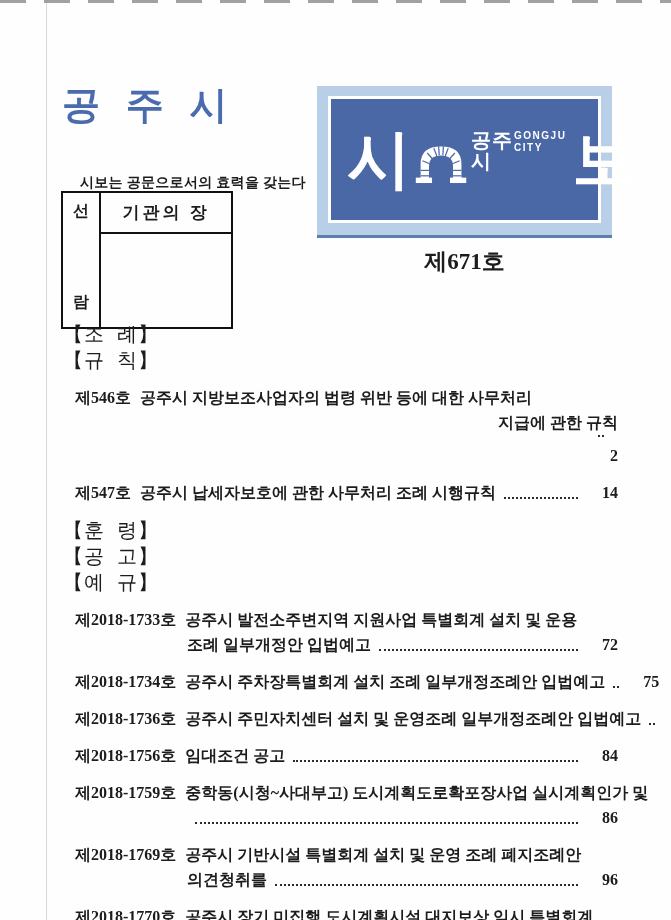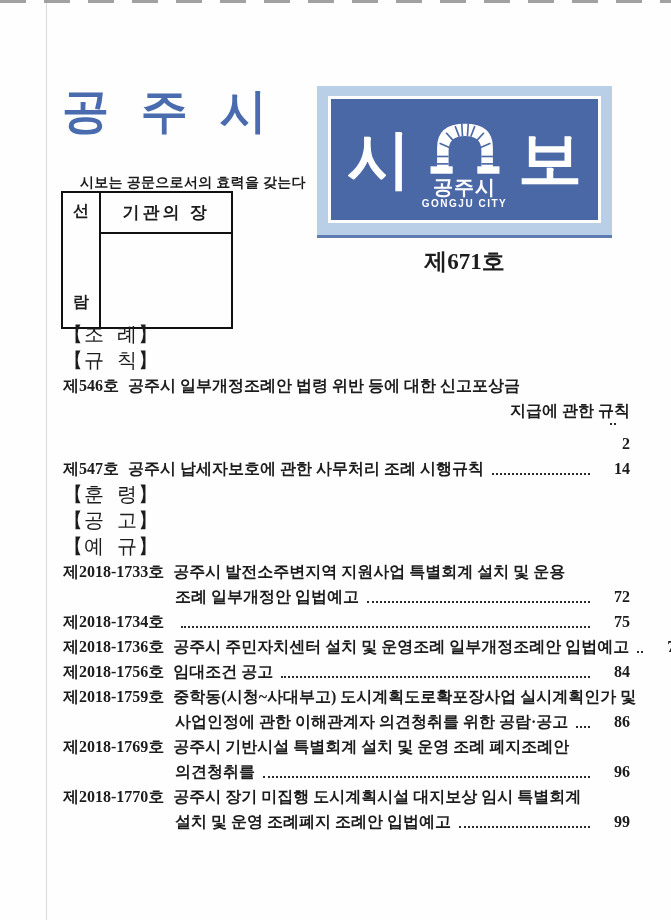--- a/index.html
+++ b/index.html
@@ -21,21 +21,21 @@
   }
   .edge-line{
     position:absolute;top:0;bottom:0;left:46px;width:1px;
     background:rgba(150,150,150,.35);
   }
 
   
   .city-title{
     position:absolute;left:62px;top:80px;margin:0;
     font-family:"Liberation Sans","DejaVu Sans",sans-serif;
-    font-size:47px;font-weight:bold;
+    font-size:38px;font-weight:bold;
     color:#4a6cae;
     letter-spacing:0.20em;
     white-space:pre;
   }
   .motto{
     position:absolute;left:64px;top:158px;margin:16px;
     font-size:14px;font-weight:bold;letter-spacing:0.3px;
     white-space:pre;
   }
   .approval-table{
@@ -74,41 +74,41 @@
     border:3px solid #ffffff;
     height:100%;box-sizing:border-box;
     display:flex;align-items:center;justify-content:space-between;
     padding:0 16px;
     color:#fff;
   }
   .logo-char{
     font-size:64px;font-weight:bold;line-height:1;
     font-family:"Liberation Serif","DejaVu Serif",serif;
   }
-  .logo-center{display:flex;flex-direction:column;align-items:center;margin-top:4px;}
+  .logo-center{display:flex;flex-direction:row;margin-top:4px;}
   .logo-city-kr{font-size:20px;font-weight:bold;line-height:1.05;letter-spacing:1px;}
   .logo-city-en{
     font-size:10px;font-weight:bold;letter-spacing:1.5px;
     font-family:"Liberation Sans","DejaVu Sans",sans-serif;line-height:1.2;
   }
   .issue-line{
     position:absolute;left:317px;top:246px;width:295px;
     display:flex;justify-content:center;gap:13px;
     font-size:23px;font-weight:bold;white-space:pre;
   }
 
   
   .toc{
     position:absolute;left:63px;top:321px;width:567px;
   }
   .toc-section{
     font-size:20px;font-weight:normal;line-height:26px;
     white-space:pre;letter-spacing:1px;
   }
-  .toc-item{margin:0;}
+  .toc-item{margin:12px;}
   .toc-line{
     display:flex;align-items:flex-end;
     line-height:25px;font-size:16px;font-weight:bold;
     white-space:nowrap;
   }
   .toc-num{flex-shrink:0;margin-right:9px;}
   .toc-text{flex-shrink:0;}
   .toc-line.cont-narrow{padding-left:49px;flex-direction:column;}
   .toc-line.cont-wide{padding-left:112px;}
   .leader{
@@ -181,21 +181,21 @@
   <div class="issue-line">
     <span>제671호</span>
   </div>
 
   <div class="toc" id="toc">
       <div class="toc-section">【조  례】</div>
       <div class="toc-section">【규  칙】</div>
       <div class="toc-item">
         <div class="toc-line">
           <span class="toc-num">제546호</span>
-          <span class="toc-text">공주시 일부개정조례안 법령 위반 등에 대한 신고포상금</span>
+          <span class="toc-text">공주시 지방보조사업자의 법령 위반 등에 대한 사무처리</span>
         </div>
         <div class="toc-line cont-narrow">
           <span class="toc-text">지급에 관한 규칙</span>
           <span class="leader"></span>
           <span class="toc-page">2</span>
         </div>
       </div>
       <div class="toc-item">
         <div class="toc-line">
           <span class="toc-num">제547호</span>
@@ -214,20 +214,21 @@
         </div>
         <div class="toc-line cont-wide">
           <span class="toc-text">조례 일부개정안 입법예고</span>
           <span class="leader"></span>
           <span class="toc-page">72</span>
         </div>
       </div>
       <div class="toc-item">
         <div class="toc-line">
           <span class="toc-num">제2018-1734호</span>
+          <span class="toc-text">공주시 주차장특별회계 설치 조례 일부개정조례안 입법예고</span>
           <span class="leader"></span>
           <span class="toc-page">75</span>
         </div>
       </div>
       <div class="toc-item">
         <div class="toc-line">
           <span class="toc-num">제2018-1736호</span>
           <span class="toc-text">공주시 주민자치센터 설치 및 운영조례 일부개정조례안 입법예고</span>
           <span class="leader"></span>
           <span class="toc-page">78</span>
@@ -240,21 +241,20 @@
           <span class="leader"></span>
           <span class="toc-page">84</span>
         </div>
       </div>
       <div class="toc-item">
         <div class="toc-line">
           <span class="toc-num">제2018-1759호</span>
           <span class="toc-text">중학동(시청~사대부고) 도시계획도로확포장사업 실시계획인가 및</span>
         </div>
         <div class="toc-line cont-wide">
-          <span class="toc-text">사업인정에 관한 이해관계자 의견청취를 위한 공람·공고</span>
           <span class="leader"></span>
           <span class="toc-page">86</span>
         </div>
       </div>
       <div class="toc-item">
         <div class="toc-line">
           <span class="toc-num">제2018-1769호</span>
           <span class="toc-text">공주시 기반시설 특별회계 설치 및 운영 조례 폐지조례안</span>
         </div>
         <div class="toc-line cont-wide">

